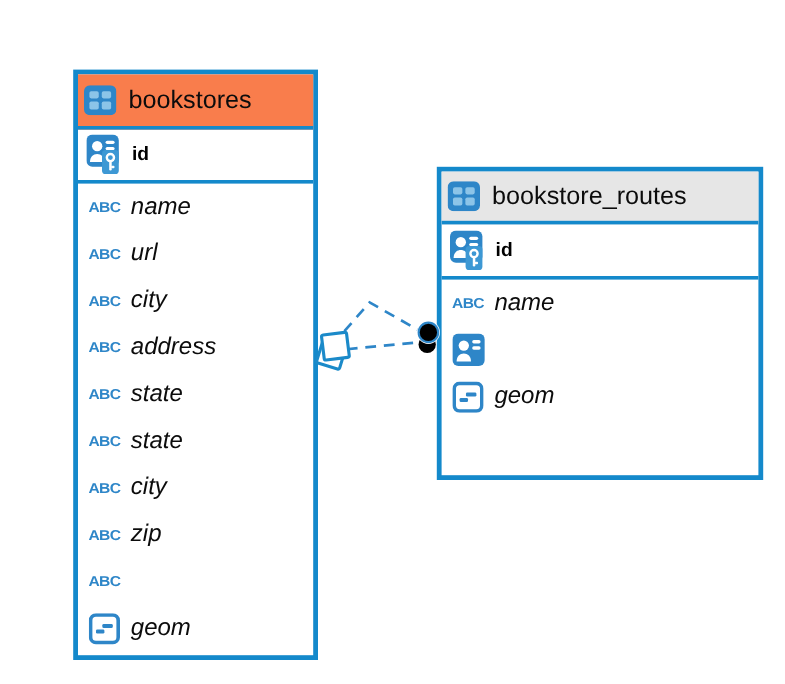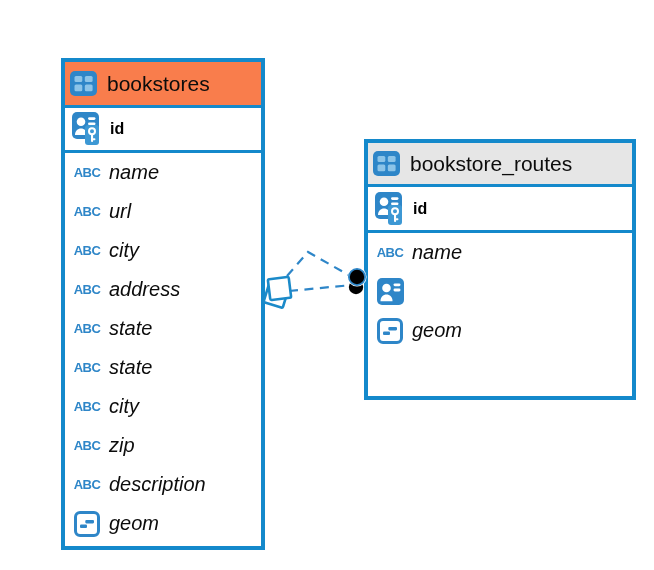--- a/index.html
+++ b/index.html
@@ -137,21 +137,20 @@
       <div class="frow">
         <span class="fico abc">ABC</span>
         <span class="fname">city</span>
       </div>
       <div class="frow">
         <span class="fico abc">ABC</span>
         <span class="fname">zip</span>
       </div>
       <div class="frow">
         <span class="fico abc">ABC</span>
-        <span class="fname">description</span>
       </div>
       <div class="frow">
         <span class="fico">
             <svg width="26" height="26">
               <use href="#sym-geom"></use>
             </svg>
           </span>
         <span class="fname">geom</span>
       </div>
     </div>

